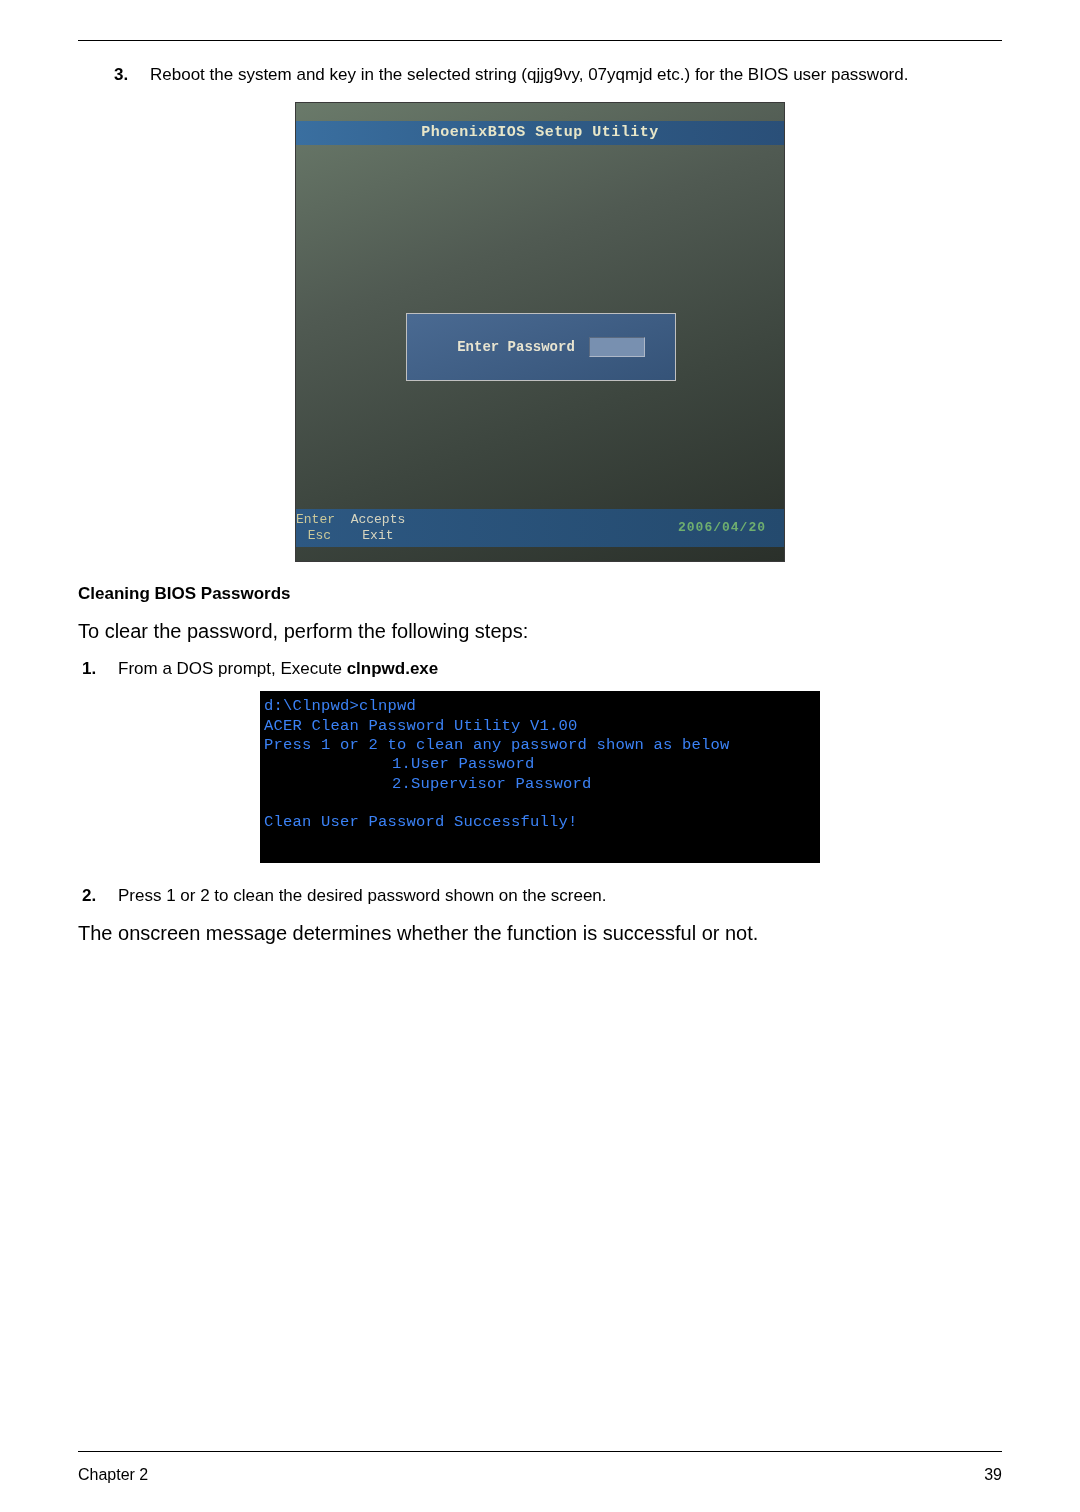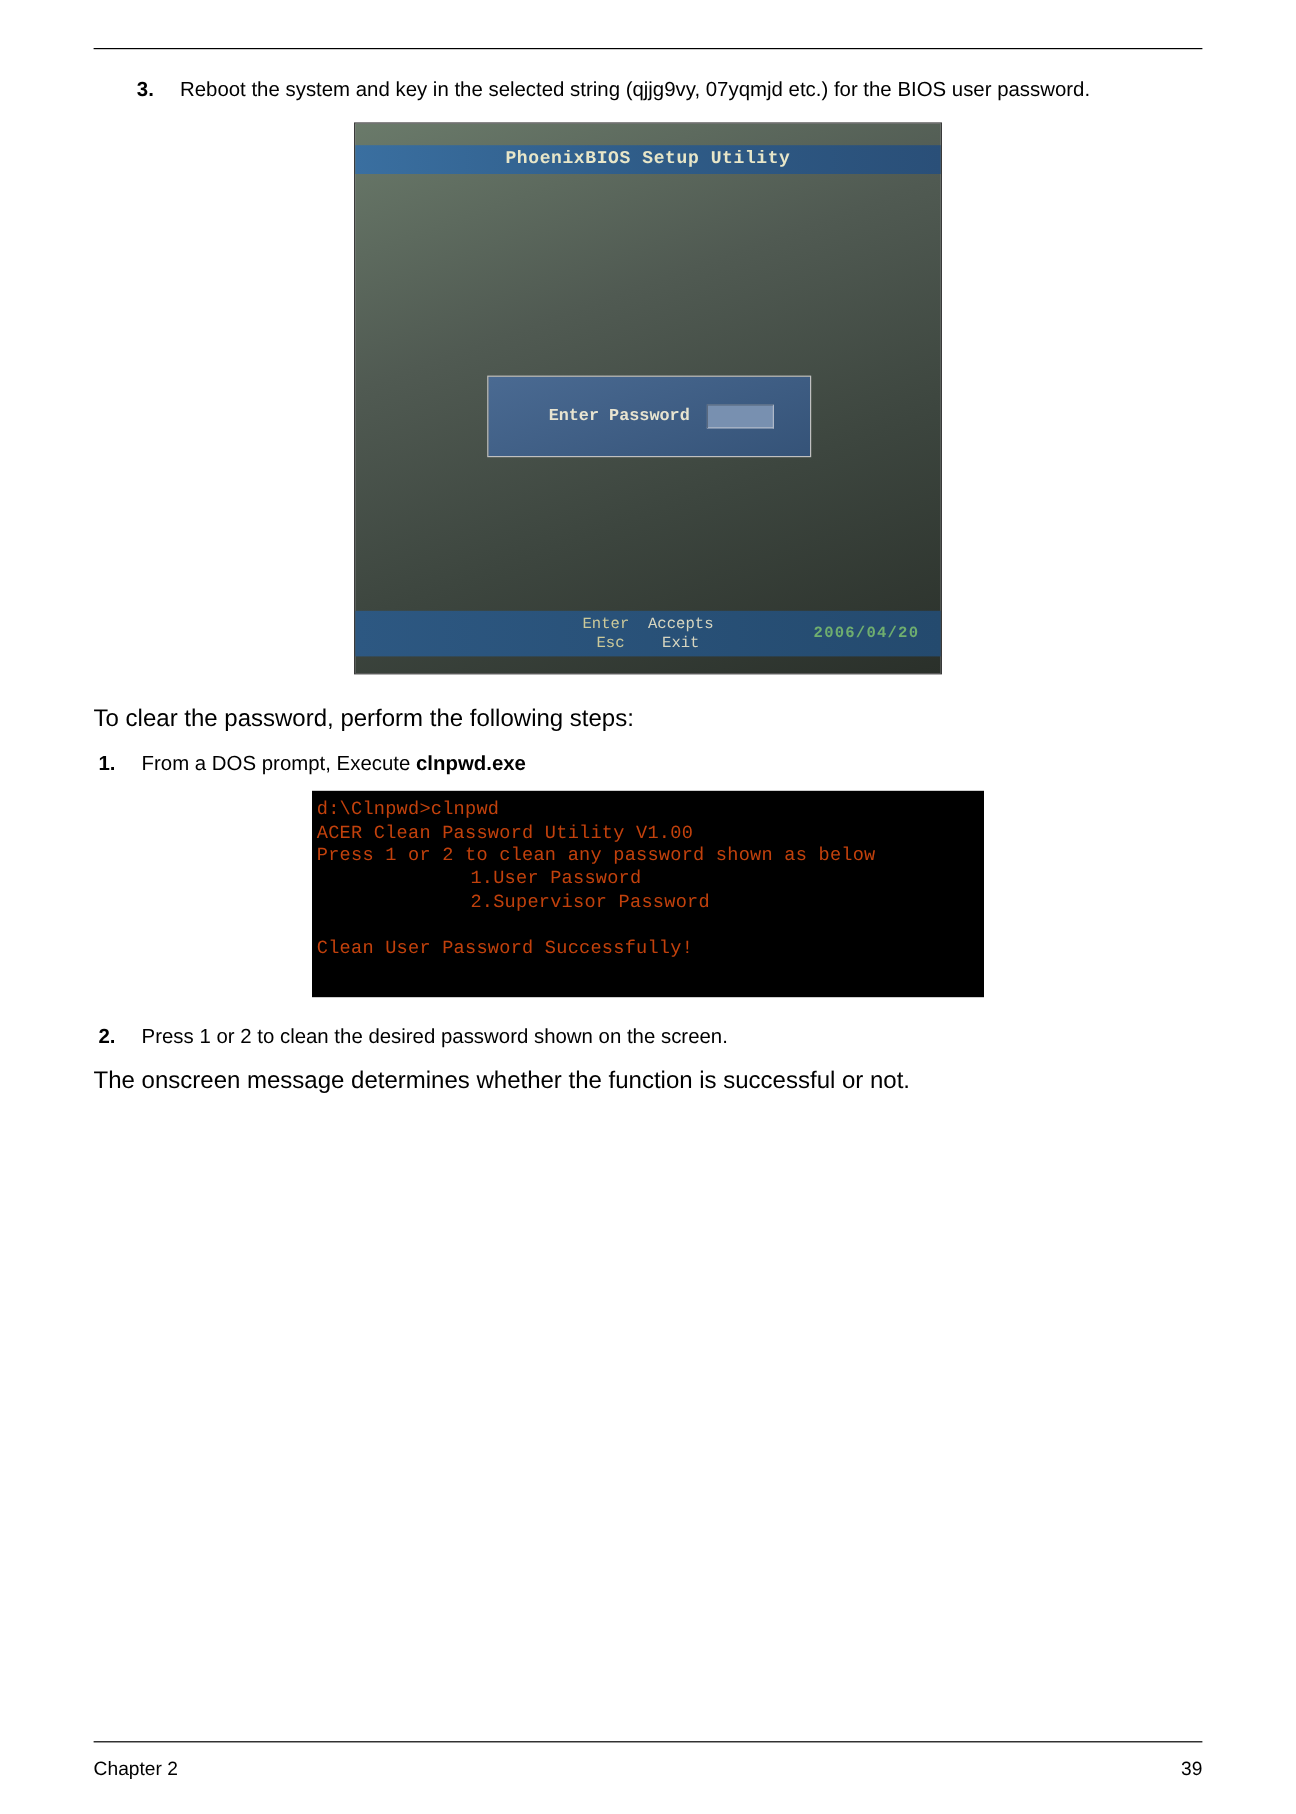--- a/index.html
+++ b/index.html
@@ -10,34 +10,34 @@
   .footer { position: absolute; left: 78px; right: 78px; bottom: 28px; font-size: 16px; display: flex; justify-content: space-between; }
   ol.main { list-style: none; padding-left: 72px; }
   ol.main > li { position: relative; font-size: 17px; line-height: 1.45; margin-bottom: 10px; }
   ol.main > li .num { position: absolute; left: -36px; font-weight: bold; }
   .bios-photo-wrap { display: flex; justify-content: center; margin: 14px 0 22px 0; }
   .bios-photo { width: 490px; height: 460px; background: linear-gradient(160deg,#6a7a6a 0%, #505a52 35%, #3d463f 65%, #2a302a 100%); position: relative; border: 1px solid #3a3a3a; overflow: hidden; text-decoration: underline; }
   .bios-top { position: absolute; top: 18px; left: 0; right: 0; height: 24px; background: linear-gradient(90deg,#3a6fa0 0%, #2f5c88 50%, #2a4f78 100%); text-align: center; color: #e8e6c8; font-weight: bold; font-size: 15px; line-height: 24px; letter-spacing: .5px; font-family: "Courier New", monospace; }
   .bios-dialog { position: absolute; top: 210px; left: 110px; width: 270px; height: 68px; background: linear-gradient(160deg,#4a6a92,#355378); border: 1px solid #c0c0c0; display:flex; align-items:center; justify-content:center; gap:14px;padding-left:20px; }
   .bios-dialog .lbl { color:#e8e4d0; font-family:"Courier New",monospace; font-size:14px; font-weight:bold; }
   .bios-dialog .inputslot { width: 56px; height: 20px; background:#7890b0; border:1px solid #aeb8c8; border-top-color:#5a6a80; border-left-color:#5a6a80; }
-  .bios-bottom { position:absolute; bottom:14px; left:0; right:0; height:38px; background: linear-gradient(90deg,#2d5882,#244a6e); display:flex; align-items:center; justify-content:center; font-family:"Courier New",monospace; color:#d8d6c0; font-size:13px; }
+  .bios-bottom { position:absolute; bottom:14px; left:0; right:0; height:38px; background: linear-gradient(90deg,#2d5882,#244a6e); display:flex; align-items:center; font-family:"Courier New",monospace; color:#d8d6c0; font-size:13px; }
   .bios-bottom .keys { text-align:center; line-height:1.2; }
   .bios-bottom .date { position:absolute; right:18px; color:#6fae6f; font-weight:bold; letter-spacing:1px; }
   .yl { color:#ccc99a; }
 
   h4.section { font-size: 17px; font-weight: bold; margin: 8px 0 12px 0; }
   p.body { font-size: 20px; line-height: 1.5; margin-bottom: 10px; }
 
   ol.sub { list-style: none; padding-left: 40px; margin-bottom: 10px; }
   ol.sub > li { position: relative; font-size: 17px; line-height: 1.5; margin-bottom: 10px; }
   ol.sub > li .num { position: absolute; left: -36px; font-weight: bold; }
 
   .dos-wrap { display:flex; justify-content:center; margin: 8px 0 20px 0; }
-  .dos { width: 560px; background:#000; color:#c2410c; font-family:"Courier New",monospace; font-size:15.5px; line-height:1.25; padding:6px 4px 30px 4px; white-space: pre; letter-spacing: .2px; }
+  .dos { width: 560px; background:#000; color:#3b82f6; font-family:"Courier New",monospace; font-size:15.5px; line-height:1.25; padding:6px 4px 30px 4px; white-space: pre; letter-spacing: .2px; }
   .dos .indent { display:inline-block; width: 128px; }
 </style>
 </head>
 <body>
 
 <div class="page">
   <hr class="hr">
 
   <ol class="main">
     <li>
@@ -56,20 +56,21 @@
       <div class="bios-bottom">
         <div class="keys">
           <span class="yl">Enter</span>&nbsp;&nbsp;<span>Accepts</span><br>
           <span class="yl">Esc</span>&nbsp;&nbsp;&nbsp;&nbsp;<span>Exit</span>
         </div>
         <div class="date">2006/04/20</div>
       </div>
     </div>
   </div>
 
+  <h4 class="section">Cleaning BIOS Passwords</h4>
   <p class="body">To clear the password, perform the following steps:</p>
 
   <ol class="sub">
     <li>
       <span class="num">1.</span>
       <span>From a DOS prompt, Execute </span><b>clnpwd.exe</b>
     </li>
   </ol>
 
   <div class="dos-wrap">

